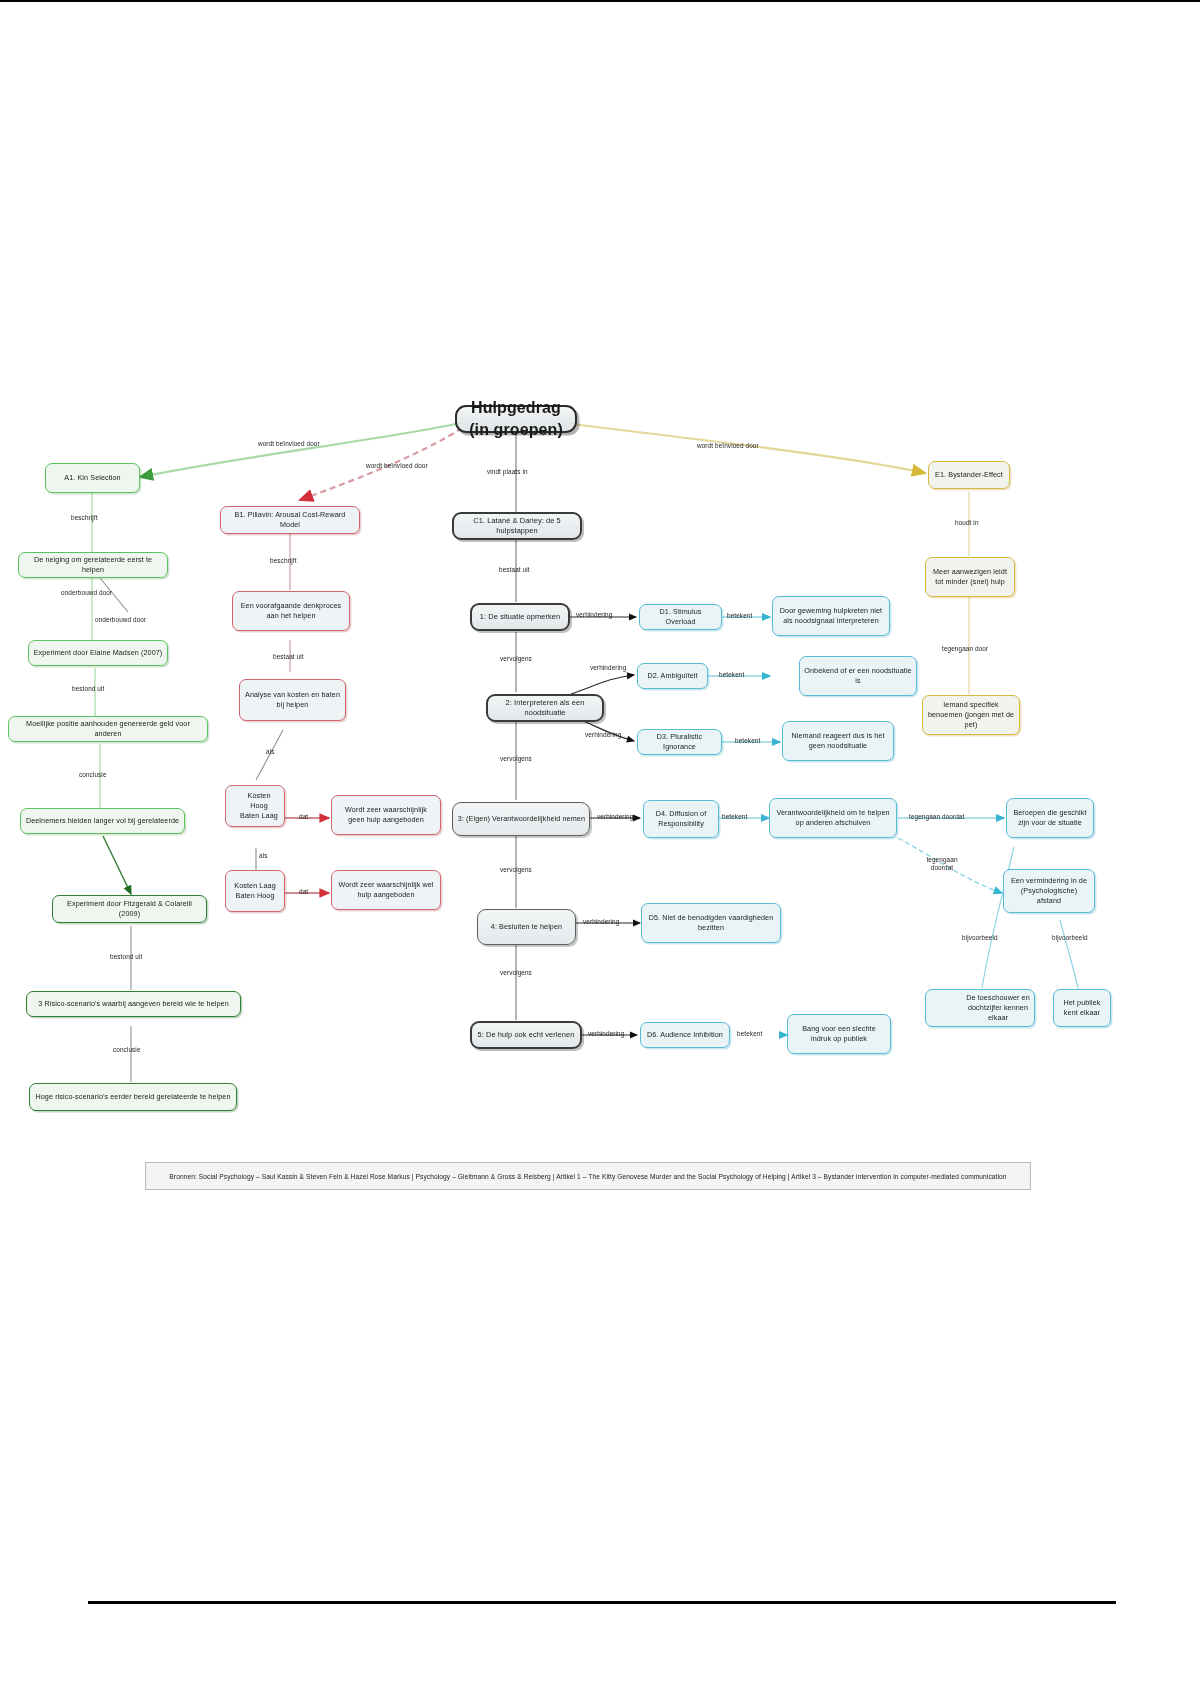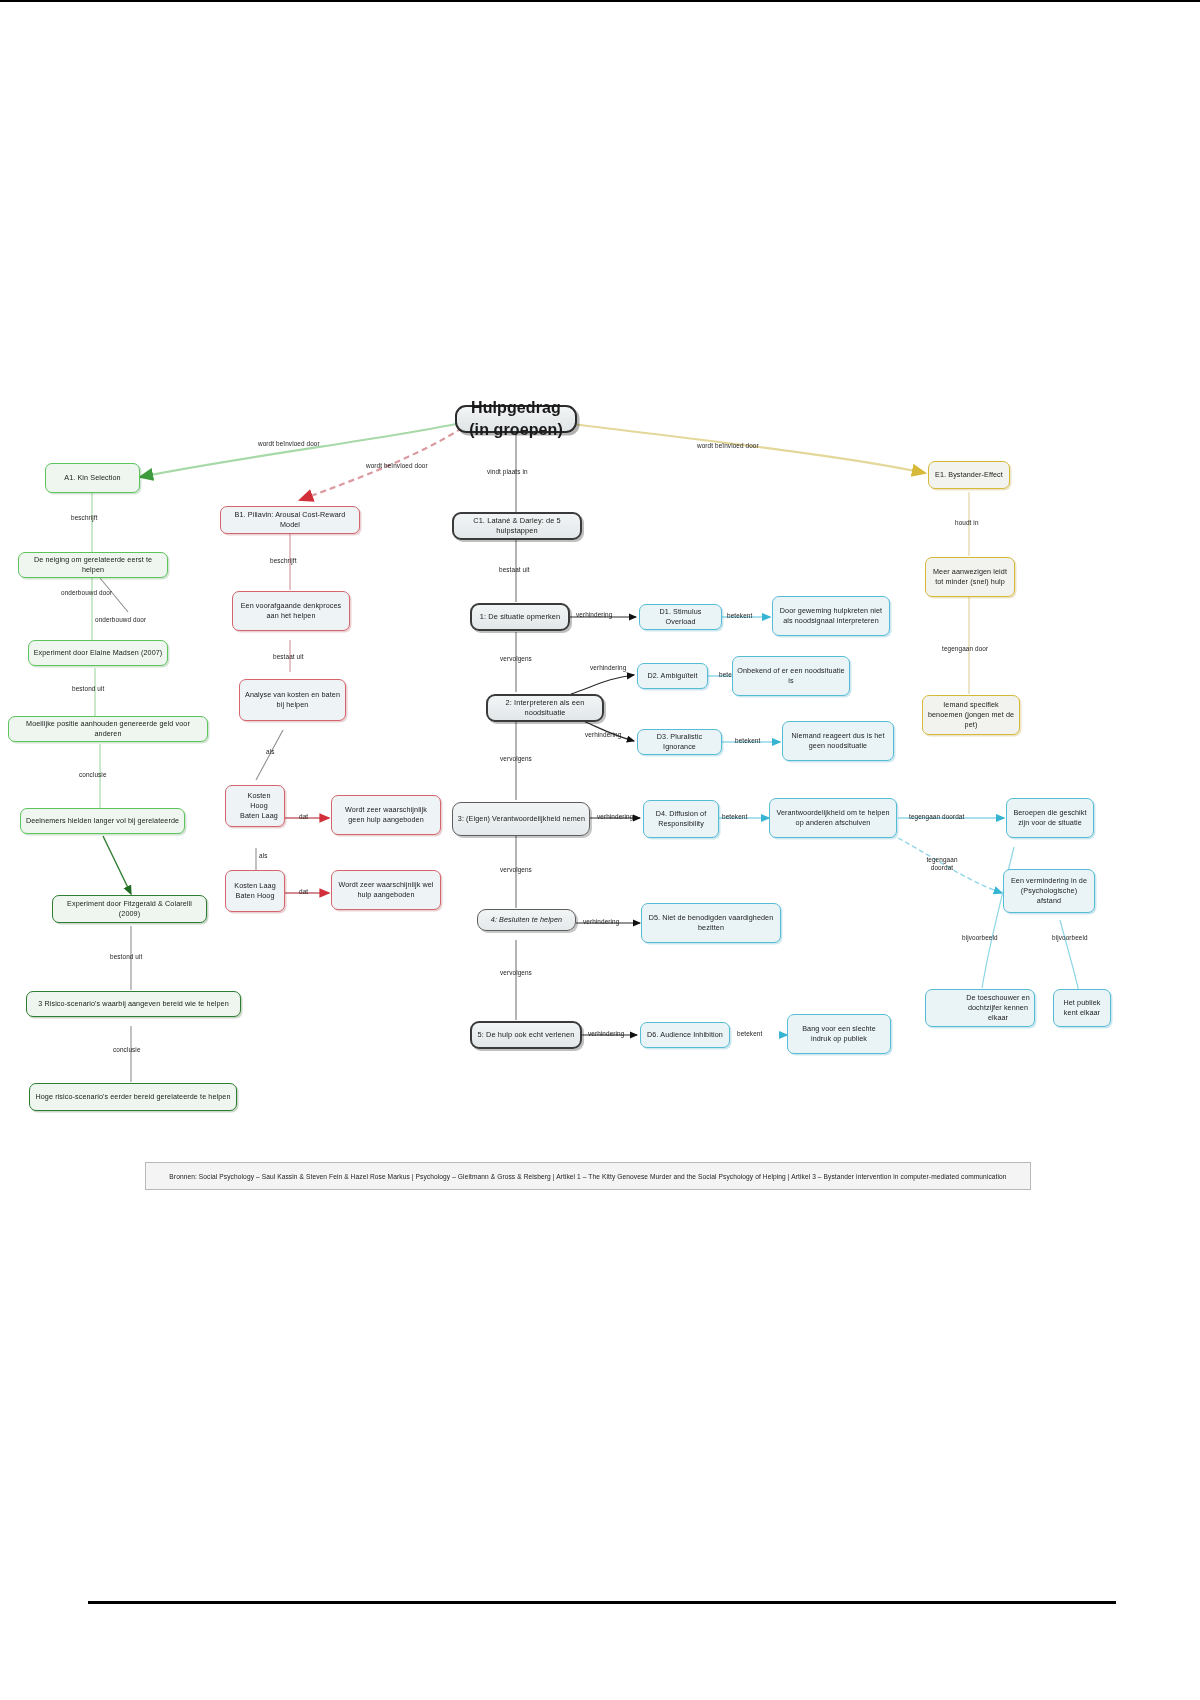--- a/index.html
+++ b/index.html
@@ -290,21 +290,21 @@
     <div class="node grey-strong" style="left:454px;top:694px;width:118px;height:28px;margin-left:32px;">
       <span>2: Interpreteren als een noodsituatie</span>
     </div>
     <div class="elabel" style="left:500px;top:755px;">vervolgens</div>
 
     <div class="node grey-mid" style="left:452px;top:802px;width:138px;height:34px;text-align:right;">
       <span>3: (Eigen) Verantwoordelijkheid nemen</span>
     </div>
     <div class="elabel" style="left:500px;top:866px;">vervolgens</div>
 
-    <div class="node grey-mid" style="left:477px;top:909px;width:99px;height:22px;font-style:italic;">
+    <div class="node grey-mid" style="left:477px;top:909px;width:99px;height:36px;">
       <span>4: Besluiten te helpen</span>
     </div>
     <div class="elabel" style="left:500px;top:969px;">vervolgens</div>
 
     <div class="node grey-strong" style="left:470px;top:1021px;width:112px;height:28px;">
       <span>5: De hulp ook echt verlenen</span>
     </div>
 
     <div class="elabel" style="left:576px;top:611px;">verhindering</div>
     <div class="elabel" style="left:590px;top:664px;">verhindering</div>
@@ -318,21 +318,21 @@
     </div>
     <div class="elabel" style="left:727px;top:612px;">betekent</div>
     <div class="node blue" style="left:772px;top:596px;width:118px;height:40px;">
       <span>Door geweming hulpkreten niet als noodsignaal interpreteren</span>
     </div>
 
     <div class="node blue" style="left:637px;top:663px;width:71px;height:26px;">
       <span>D2. Ambiguïteit</span>
     </div>
     <div class="elabel" style="left:719px;top:671px;">betekent</div>
-    <div class="node blue" style="left:732px;top:656px;width:118px;height:40px;">
+    <div class="node blue" style="left:799px;top:656px;width:118px;height:40px;">
       <span>Onbekend of er een noodsituatie is</span>
     </div>
 
     <div class="node blue" style="left:637px;top:729px;width:85px;height:26px;">
       <span>D3. Pluralistic Ignorance</span>
     </div>
     <div class="elabel" style="left:735px;top:737px;">betekent</div>
     <div class="node blue" style="left:782px;top:721px;width:112px;height:40px;">
       <span>Niemand reageert dus is het geen noodsituatie</span>
     </div>

